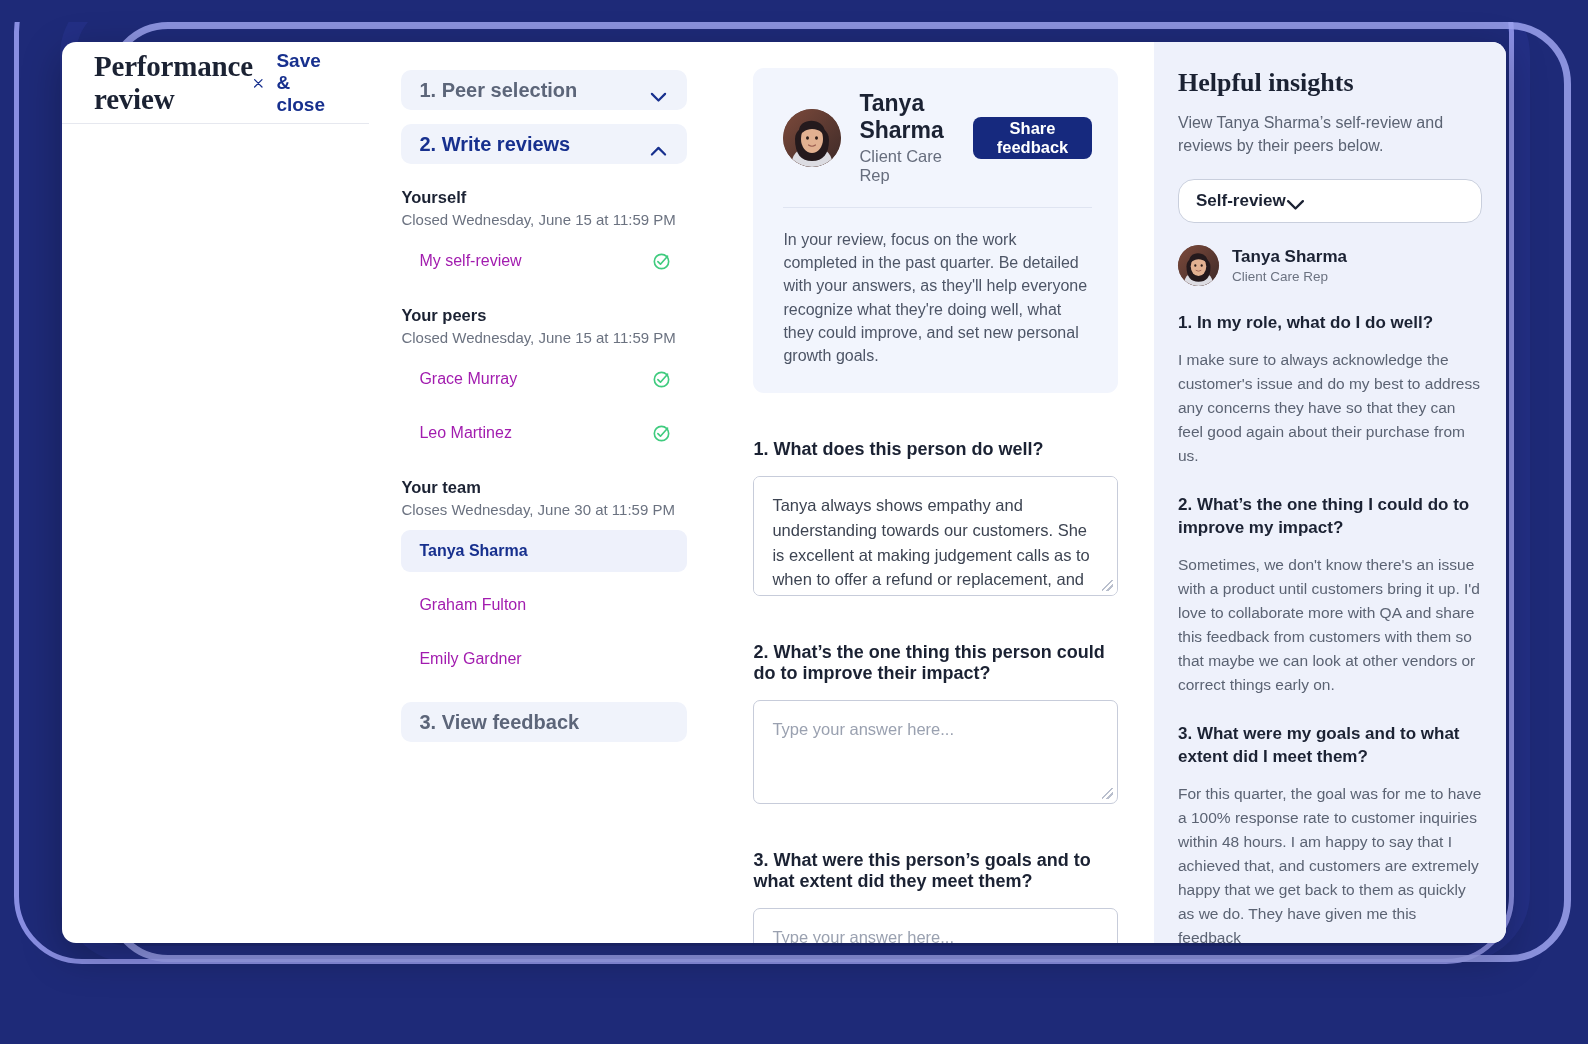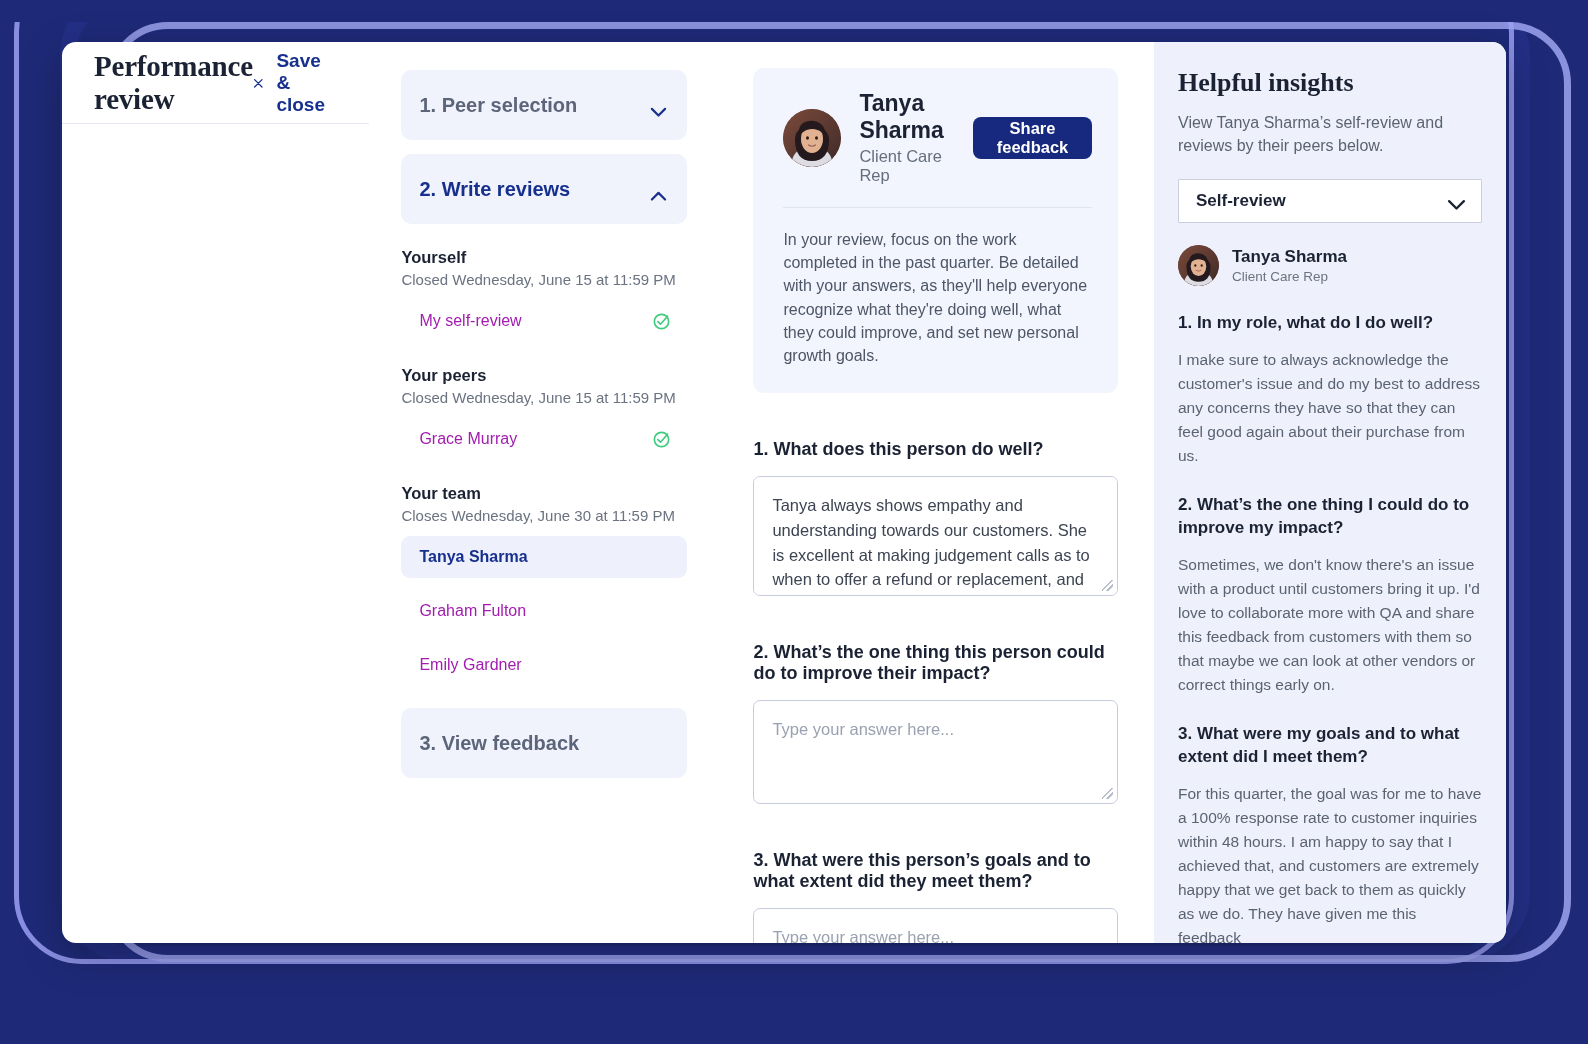--- a/index.html
+++ b/index.html
@@ -61,21 +61,21 @@
 
   .modal-body { flex: 1 1 auto; display: flex; min-height: 0; }
 
   
   .nav {
     width: 350px; flex: 0 0 350px;
     padding: 28px 32px 0 32px;
     background: #fff;
   }
   .nav-step {
-    height: 70px; border-radius: 10px; background: #f0f3fb;
+    height: 40px; border-radius: 10px; background: #f0f3fb;
     display: flex; align-items: center; justify-content: space-between;
     padding: 0 20px 0 18px; cursor: pointer;
     font-size: 20px; font-weight: bold;
   }
   .nav-step.inactive { color: #5c6579; }
   .nav-step.active { color: #17308e; }
   .nav-step + .nav-step { margin-top: 14px; }
   .chev { width: 17px; height: 11px; }
 
   .nav-group { margin-top: 24px; }
@@ -158,22 +158,22 @@
   }
   .insights-title {
     font-family: "Liberation Serif", serif;
     font-size: 26px; font-weight: bold; color: #1b2233;
   }
   .insights-sub {
     margin-top: 13px; font-size: 16px; line-height: 1.45; color: #5b6373;
   }
   .select {
     margin-top: 22px; height: 44px; background: #fff;
-    border: 1px solid #c9cfdd; border-radius: 1px;
-    display: flex; align-items: center; justify-content: space-between;
+    border: 1px solid #c9cfdd; border-radius: 16px;
+    display: flex; align-items: center; 
     padding: 0 15px 0 17px; cursor: pointer;
     font-size: 17px; font-weight: bold; color: #1b2233;
   }
   .reviewer { display: flex; align-items: center; gap: 13px; margin-top: 22px; }
   .reviewer .avatar { width: 41px; height: 41px; flex: 0 0 41px; }
   .reviewer-name { font-size: 17px; font-weight: bold; color: #1b2233; }
   .reviewer-role { font-size: 13.5px; color: #6b7280; margin-top: 2px; }
 
   .ins-q {
     margin-top: 26px; font-size: 17px; font-weight: bold;
@@ -239,20 +239,29 @@
               </svg>
           </span>
         </div>
       </div>
 
       <div class="nav-group">
         <div class="nav-group-title">Your peers</div>
         <div class="nav-group-sub">Closed Wednesday, June 15 at 11:59 PM</div>
         <div class="nav-person">
           <span>Grace Murray</span>
+          <span class="tick">
+            <svg viewBox="0 0 22 22">
+                <circle cx="11" cy="11" r="8.3" fill="none" stroke="#3fcb7e" stroke-width="1.9"></circle>
+                <path d="M6.8 11.2 L9.8 14.1 L18 4.9" stroke="#3fcb7e" stroke-width="1.9" fill="none" stroke-linecap="round" stroke-linejoin="round"></path>
+              </svg>
+          </span>
+        </div>
+        <div class="nav-person">
+          <span>Leo Martinez</span>
           <span class="tick">
             <svg viewBox="0 0 22 22">
                 <circle cx="11" cy="11" r="8.3" fill="none" stroke="#3fcb7e" stroke-width="1.9"></circle>
                 <path d="M6.8 11.2 L9.8 14.1 L18 4.9" stroke="#3fcb7e" stroke-width="1.9" fill="none" stroke-linecap="round" stroke-linejoin="round"></path>
               </svg>
           </span>
         </div>
       </div>
 
       <div class="nav-group">

